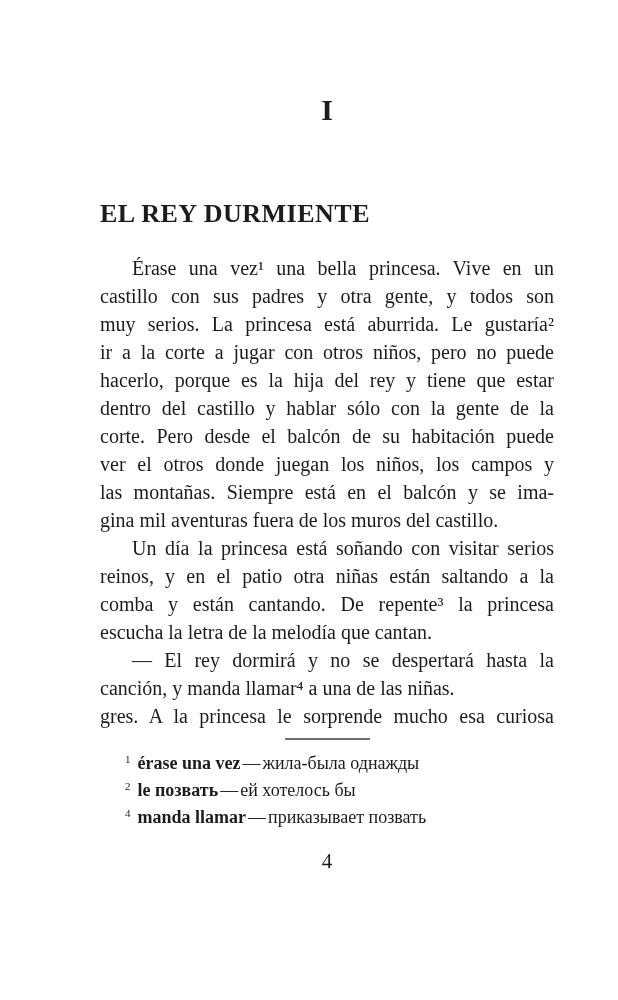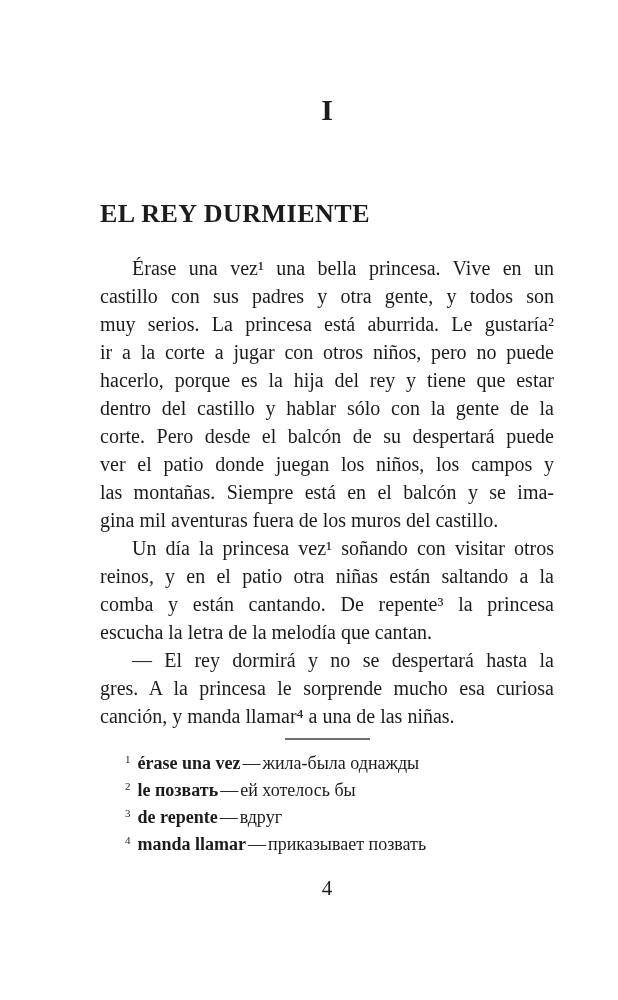--- a/index.html
+++ b/index.html
@@ -101,43 +101,42 @@
     <div class="chapter-title">EL REY DURMIENTE</div>
 
     <div class="body-text">
         <div class="paragraph">
           <div class="line first">Érase una vez¹ una bella princesa. Vive en un</div>
           <div class="line">castillo con sus padres y otra gente, y todos son</div>
           <div class="line">muy serios. La princesa está aburrida. Le gustaría²</div>
           <div class="line">ir a la corte a jugar con otros niños, pero no puede</div>
           <div class="line">hacerlo, porque es la hija del rey y tiene que estar</div>
           <div class="line">dentro del castillo y hablar sólo con la gente de la</div>
-          <div class="line">corte. Pero desde el balcón de su despertará puede</div>
-          <div class="line">ver el patio donde juegan los niños, los campos y</div>
+          <div class="line">corte. Pero desde el balcón de su habitación puede</div>
+          <div class="line">ver el otros donde juegan los niños, los campos y</div>
           <div class="line">las montañas. Siempre está en el balcón y se ima-</div>
           <div class="line last">gina mil aventuras fuera de los muros del castillo.</div>
         </div>
         <div class="paragraph">
-          <div class="line first">Un día la princesa vez¹ soñando con visitar otros</div>
+          <div class="line first">Un día la princesa está soñando con visitar serios</div>
           <div class="line">reinos, y en el patio otra niñas están saltando a la</div>
           <div class="line">comba y están cantando. De repente³ la princesa</div>
           <div class="line last">escucha la letra de la melodía que cantan.</div>
         </div>
         <div class="paragraph">
           <div class="line first">— El rey dormirá y no se despertará hasta la</div>
+          <div class="line last">canción, y manda llamar⁴ a una de las niñas.</div>
           <div class="line">gres. A la princesa le sorprende mucho esa curiosa</div>
-          <div class="line last">canción, y manda llamar⁴ a una de las niñas.</div>
         </div>
       </div>
 
     <hr class="footnote-rule">
 
     <div class="footnotes">
         <div class="footnote-row"><span class="fn-marker">1</span><span class="fn-term">érase una vez</span><span class="fn-sep">—</span><span class="fn-translation">жила-была однажды</span></div>
         <div class="footnote-row"><span class="fn-marker">2</span><span class="fn-term">le позвать</span><span class="fn-sep">—</span><span class="fn-translation">ей хотелось бы</span></div>
-        <div class="footnote-row"><span class="fn-marker">3</span><span class="fn-term">de repente</span><span class="fn-sep">—</span><span class="fn-translation">вдруг</span></div>
         <div class="footnote-row"><span class="fn-marker">4</span><span class="fn-term">manda llamar</span><span class="fn-sep">—</span><span class="fn-translation">приказывает позвать</span></div>
       </div>
 
     <div class="page-number">4</div>
 
   </div>
 </div>
 
 </body></html>

